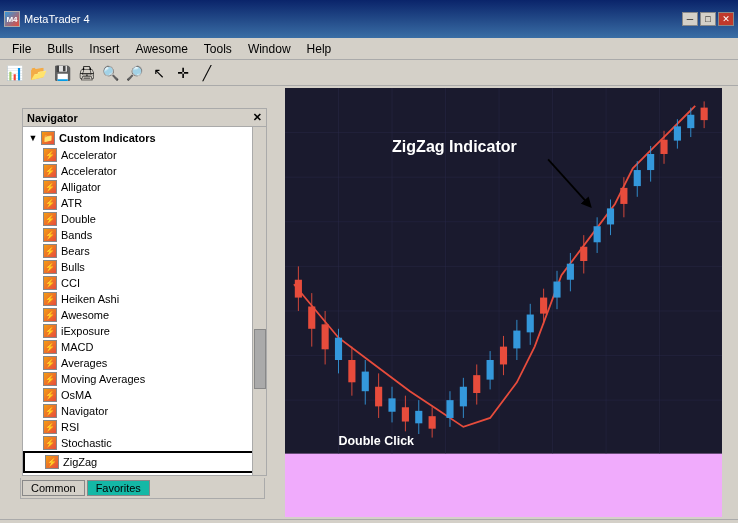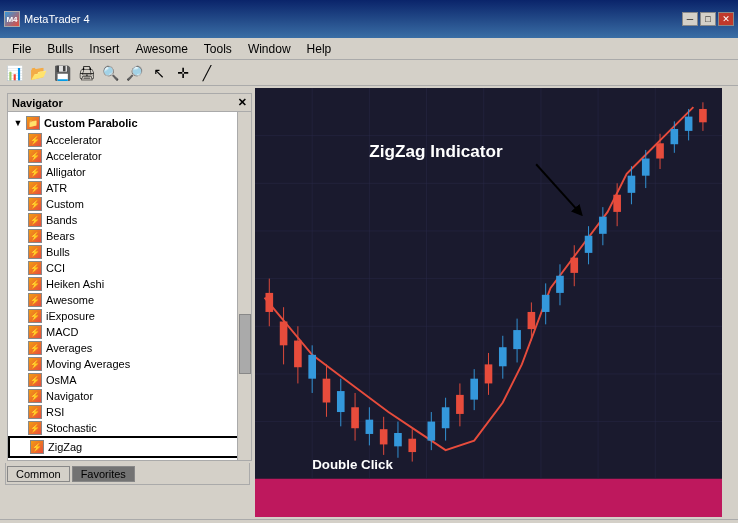--- a/index.html
+++ b/index.html
@@ -148,21 +148,21 @@
       background: #aaa;
       border: 1px solid #888;
       margin: 2px auto;
       position: absolute;
       top: 200px; left: 1px;
     }
 
     
     .chart-area {
       flex: 1;
-      background: #be185d;
+      background: #f0abfc;
       position: relative;
       overflow: hidden;
       margin: 2px 16px 2px 0;
     }
 
     
     .chart-canvas {
       position: absolute;
       top: 0; left: 0; right: 0; bottom: 0;
     }
@@ -199,37 +199,37 @@
     
     .selected-item {
       background: white;
       border: 2px solid #0078d7;
     }
 
     .nav-wrapper {
       display: flex;
       flex-direction: column;
       width: 245px;
-      margin: 5px;
+      margin: 20px;
     }
 
     .nav-bottom {
       height: 22px;
       background: #d4d0c8;
       border: 1px solid #aaa;
       border-top: none;
       display: flex;
       align-items: center;
     }
     .tab-small {
       padding: 1px 8px;
       font-size: 11px;
       cursor: pointer;
       border: 1px solid #888;
-      background: #737373;
+      background: #14b8a6;
       margin: 1px;
     }
     .tab-small.active { background: #d4d0c8; }
   </style>
 </head>
 <body>
 
 <div>
 
   <div class="title-bar">
@@ -273,42 +273,42 @@
         <div class="navigator-header">
           <span>Navigator</span>
           <span class="nav-close">✕</span>
         </div>
         <div class="navigator-content">
           <div class="tree-area">
 
             <div class="tree-root">
               <span class="collapse-icon">▼</span>
               <span class="item-icon">📁</span>
-              <span>Custom Parabolic</span>
+              <span>Custom Indicators</span>
             </div>
 
             <div class="tree-item item-indent">
               <span class="item-icon">⚡</span>
               <span>Accelerator</span>
             </div>
             <div class="tree-item item-indent">
               <span class="item-icon">⚡</span>
               <span>Accelerator</span>
             </div>
             <div class="tree-item item-indent">
               <span class="item-icon">⚡</span>
               <span>Alligator</span>
             </div>
             <div class="tree-item item-indent">
               <span class="item-icon">⚡</span>
               <span>ATR</span>
             </div>
             <div class="tree-item item-indent">
               <span class="item-icon">⚡</span>
-              <span>Custom</span>
+              <span>Double</span>
             </div>
             <div class="tree-item item-indent">
               <span class="item-icon">⚡</span>
               <span>Bands</span>
             </div>
             <div class="tree-item item-indent">
               <span class="item-icon">⚡</span>
               <span>Bears</span>
             </div>
             <div class="tree-item item-indent">

